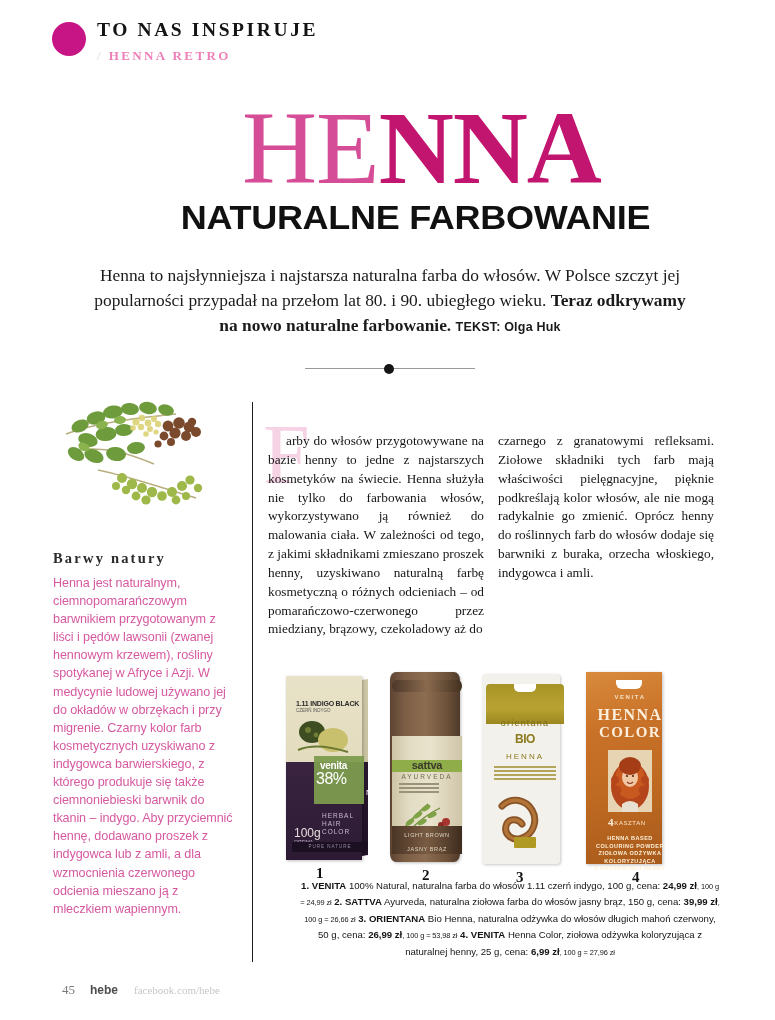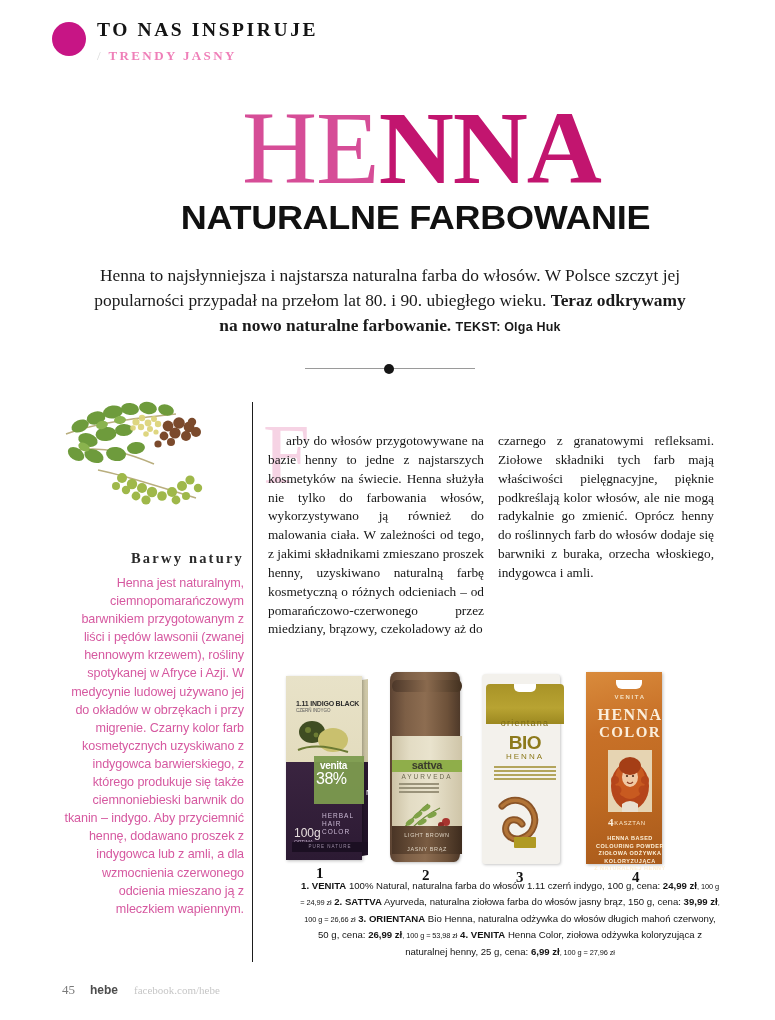--- a/index.html
+++ b/index.html
@@ -70,22 +70,22 @@
 
   
   .vrule{position:absolute;left:252px;top:402px;width:1px;height:560px;background:#1d1d1d;}
 
   
   .plant{position:absolute;left:58px;top:392px;width:190px;height:150px;}
   .plant svg{display:block;}
 
   
   .side{
-    position:absolute;left:62px;top:550px;width:182px;
-    text-align:right;
+    position:absolute;left:53px;top:550px;width:182px;
+    text-align:left;
   }
   .side-h{
     font-family:"Liberation Serif", serif;
     font-size:14.5px;font-weight:700;letter-spacing:2.2px;color:#2a2a2a;
     margin-bottom:7px;
   }
   .side-body{
     font-family:"Liberation Sans", sans-serif;
     font-size:12.6px;line-height:18.1px;color:#d659a0;
     letter-spacing:-0.1px;
@@ -173,21 +173,21 @@
   
   .p3{left:202px;width:86px;height:200px;}
   .p3 .pouch{position:absolute;left:4px;top:10px;width:78px;height:190px;border-radius:4px 4px 3px 3px;
            background:#f3f1ec;box-shadow:1px 1px 3px rgba(0,0,0,.22);}
   .p3 .goldtop{position:absolute;left:4px;top:10px;width:78px;height:40px;
            background:linear-gradient(180deg,#a89327 0%,#b8a332 60%,#9c8820 100%);border-radius:4px 4px 0 0;}
   .p3 .notch{position:absolute;left:32px;top:10px;width:22px;height:8px;background:#fff;border-radius:0 0 5px 5px;}
   .p3 .brand{position:absolute;left:0;top:44px;width:86px;text-align:center;
            font-family:"Liberation Sans",sans-serif;font-size:9px;color:#7d6c18;letter-spacing:1.2px;}
   .p3 .bio{position:absolute;left:0;top:58px;width:86px;text-align:center;
-           font-family:"Liberation Sans",sans-serif;font-size:19px;font-weight:700;color:#8d7a1c;letter-spacing:-0.5px;}
+           font-family:"Liberation Sans",sans-serif;font-size:12px;font-weight:700;color:#8d7a1c;letter-spacing:-0.5px;}
   .p3 .henna{position:absolute;left:0;top:78px;width:86px;text-align:center;
            font-family:"Liberation Sans",sans-serif;font-size:8px;color:#8d7a1c;letter-spacing:2px;}
   .p3 .txt{position:absolute;left:12px;top:92px;width:62px;}
   .p3 .txt i{display:block;height:1.5px;background:#b3a55c;margin-bottom:2.6px;}
   .p3 .powder{position:absolute;left:14px;top:118px;width:58px;height:52px;}
   .p3 .badge{position:absolute;left:32px;bottom:16px;width:22px;height:11px;background:#b09a23;border-radius:1px;}
 
   
   .p4{left:304px;width:88px;height:200px;}
   .p4 .sachet{position:absolute;left:6px;top:8px;width:76px;height:192px;
@@ -233,21 +233,21 @@
 </head>
 <body>
 
 <div class="page">
 
   <div class="kicker">
     <div class="kicker-dot"></div>
     <div class="kicker-title">TO NAS INSPIRUJE</div>
     <div class="kicker-sub">
       <span class="slash">/</span>
-      <span>TRENDY JASNY</span>
+      <span>HENNA RETRO</span>
     </div>
   </div>
 
   <div class="title-wrap">
     <div class="title-henna"><span class="he">HE</span><span>NNA</span></div>
     <div class="title-sub">NATURALNE FARBOWANIE</div>
   </div>
 
   <div class="lead">
     <span>Henna to najsłynniejsza i najstarsza naturalna farba do włosów. W Polsce</span>

